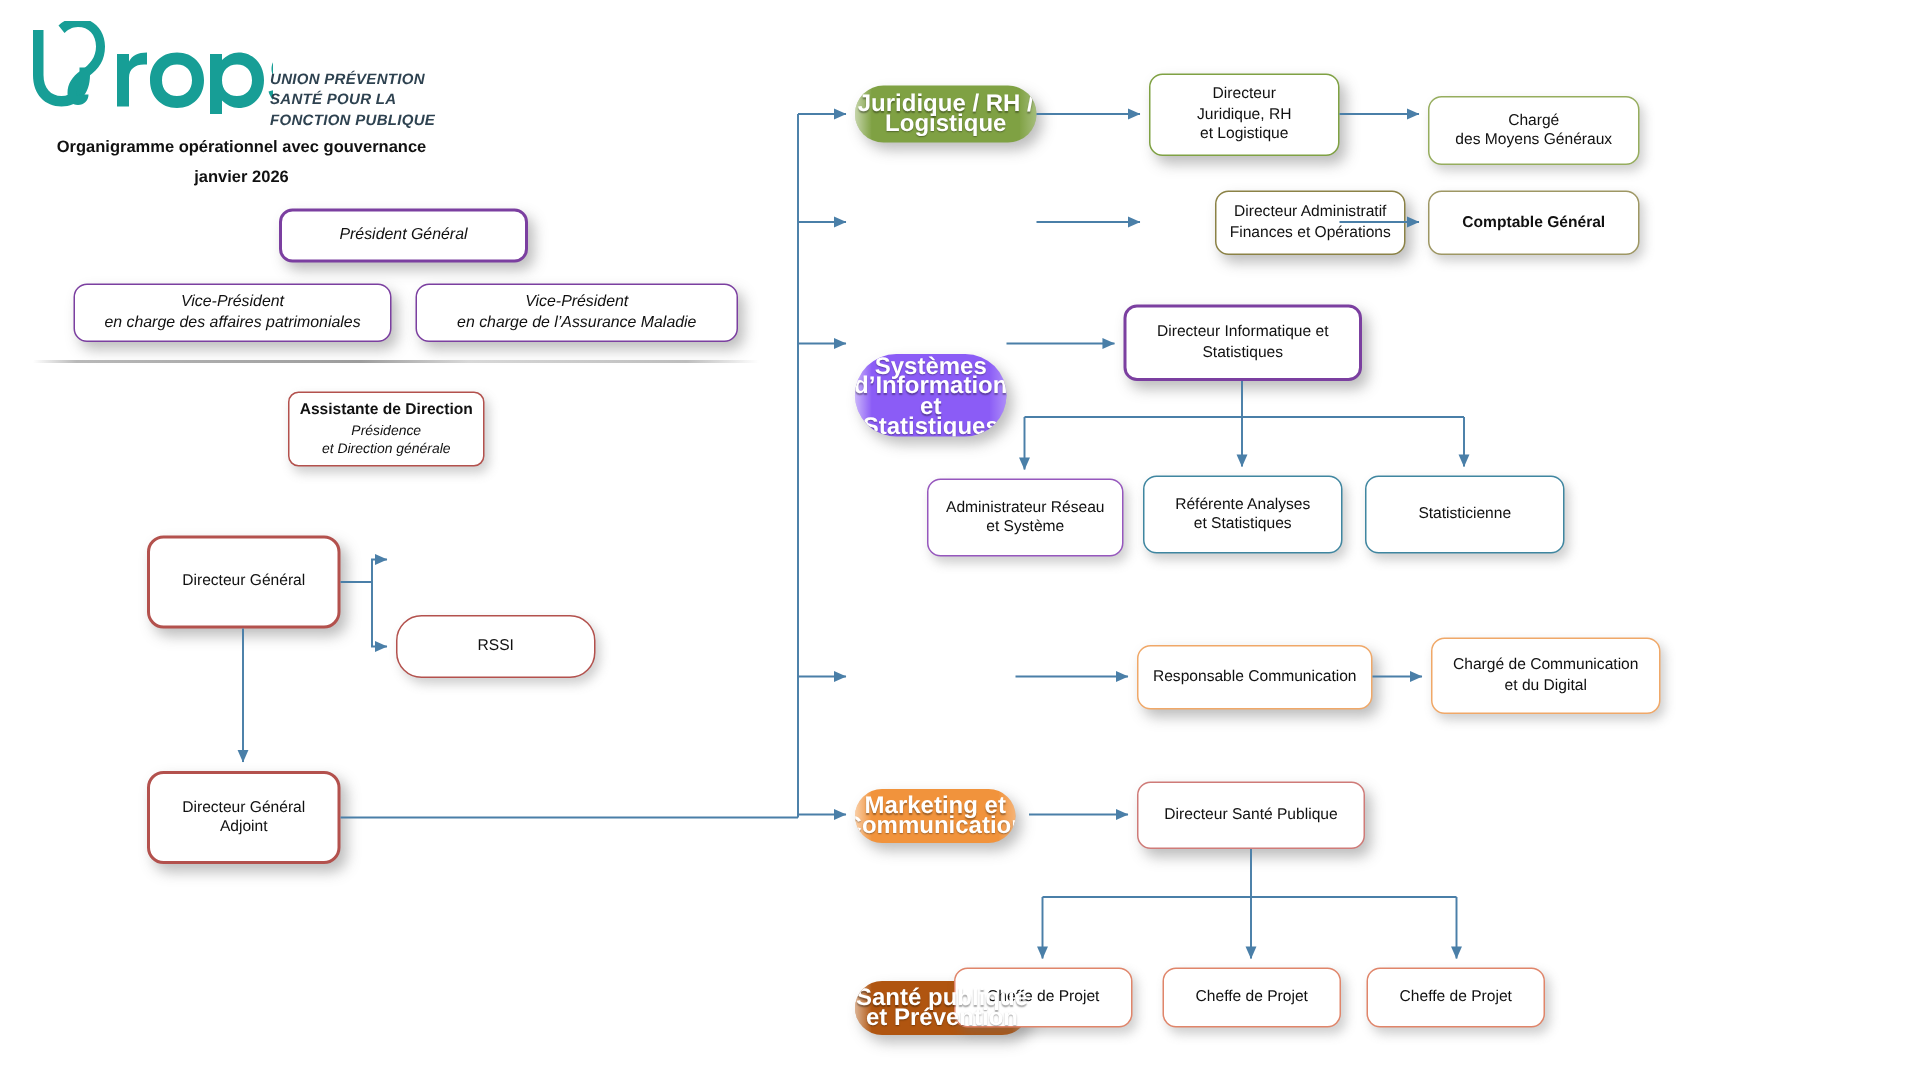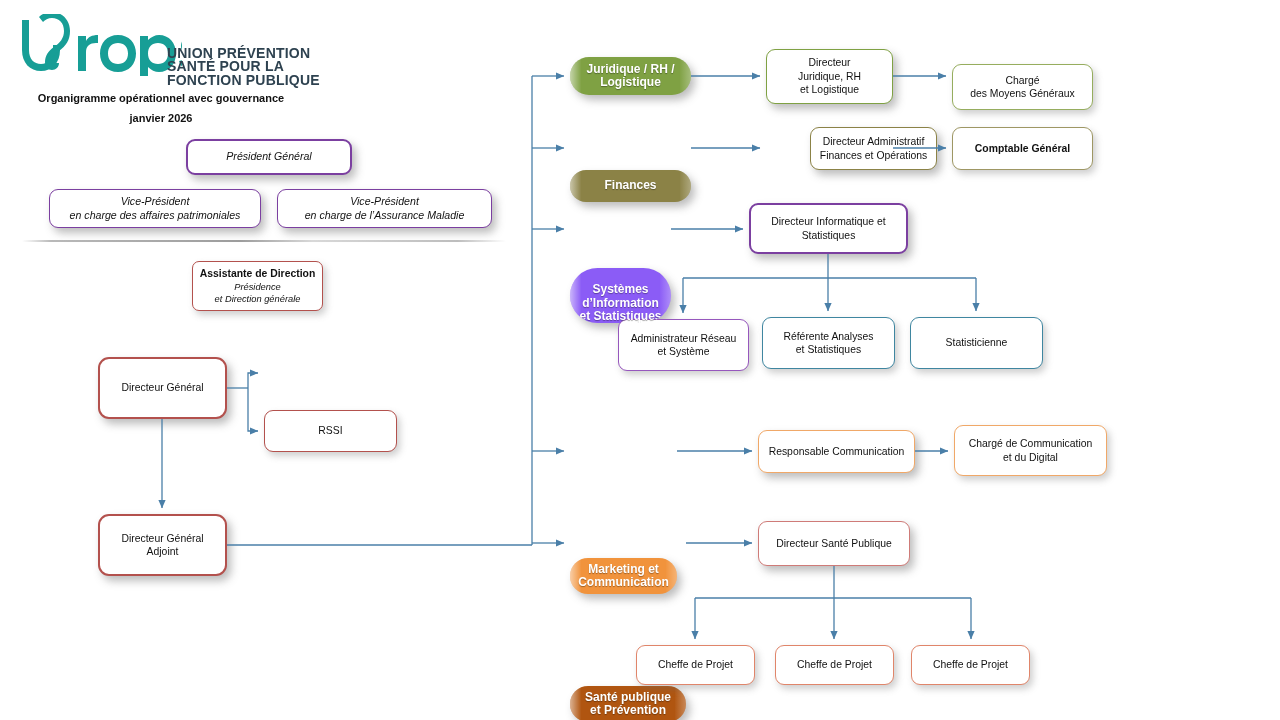--- a/index.html
+++ b/index.html
@@ -19,28 +19,29 @@
     width: 1280px;
     height: 720px;
   }
   .abs { position: absolute; box-sizing: border-box; }
 
   
   #logo-block { left: 12px; top: 14px; width: 300px; height: 70px; }
   .logo-mark { position: absolute; left: 0; top: 0; }
   .logo-tag {
     position: absolute;
-    left: 155px; top: 33px;
+    left: 168px; top: 33px;
     font-family: "Liberation Sans", sans-serif;
-    font-size: 14px;
+    font-size: 10px;
     font-weight: 700;
     line-height: 13.3px;
     letter-spacing: 0.2px;
     color: #2e4250;
     white-space: pre;
+    font-style: italic;
   }
 
   
   #chart-title {
     left: 6px; top: 88px; width: 310px;
     text-align: center;
     font-size: 11px;
     font-weight: 700;
     line-height: 20px;
     color: #111111;
@@ -83,21 +84,21 @@
 
   .dg   { border: 2.6px solid #b3514d; border-radius: 11px; }
   .dgx  { border: 1.2px solid #b3514d; border-radius: 9px; }
 
   
   .pill {
     display: flex; align-items: center; justify-content: center; text-align: center;
     border-radius: 999px;
     color: #ffffff;
     font-weight: 700;
-    font-size: 12px;
+    font-size: 16px;
     line-height: 13.2px;
     text-shadow: 0 1px 1px rgba(0,0,0,0.35);
     position: relative;
     overflow: hidden;
   }
   .pill::before {
     content: "";
     position: absolute; left: 0; top: 0; bottom: 0; width: 11px;
     border-radius: 999px 0 0 999px;
     background: linear-gradient(to right, rgba(255,255,255,0.55), rgba(255,255,255,0.02));
@@ -189,21 +190,21 @@
     <span class="t1">Assistante de Direction</span>
     <span class="t2" style="white-space:pre-line;">Présidence
 et Direction générale</span>
   </div>
 
   <div class="abs node dg shadow-soft" style="left:98px; top:357px; width:129px; height:62px;">
     <span class="ttl">Directeur Général</span>
   </div>
 
 
-  <div class="abs node dgx shadow-mild" style="left:264px; top:410px; width:133px; height:42px;">
+  <div class="abs node dgx shadow-mild" style="left:264px; top:410px; width:133px; height:42px;border-radius:17px;">
     <span class="ttl">RSSI</span>
   </div>
 
   <div class="abs node dg shadow-soft" style="left:98px; top:514px; width:129px; height:62px; white-space:pre-line;">
     <span class="ttl">Directeur Général
 Adjoint</span>
   </div>
 
   <div class="abs pill shadow-soft" style="left:570px; top:57px; width:121px; height:38px; background:#7fa143;">
     <span style="white-space:pre-line;">Juridique / RH /
@@ -212,23 +213,20 @@
   <div class="abs node b-green shadow-soft" style="left:766px; top:49px; width:127px; height:55px; white-space:pre-line;">
     <span class="ttl">Directeur
 Juridique, RH
 et Logistique</span>
   </div>
   <div class="abs node b-greenT shadow-mild" style="left:952px; top:64px; width:141px; height:46px; white-space:pre-line;">
     <span class="ttl">Chargé
 des Moyens Généraux</span>
   </div>
 
-  <div class="abs pill shadow-soft" style="left:570px; top:132px; width:121px; height:32px; background:#8b8246;">
-    <span style="white-space:pre-line;">Finances</span>
-  </div>
   <div class="abs node b-olive shadow-soft" style="left:766px; top:127px; width:127px; height:43px; white-space:pre-line;margin-left:44px;">
     <span class="ttl">Directeur Administratif
 Finances et Opérations</span>
   </div>
   <div class="abs node b-oliveT shadow-mild" style="left:952px; top:127px; width:141px; height:43px;font-weight:bold;">
     <span class="ttl">Comptable Général</span>
   </div>
 
   <div class="abs pill shadow-soft" style="left:570px; top:198px; width:101px; height:55px; background:#8b5cf6;align-items:flex-end;">
     <span style="white-space:pre-line;">Systèmes

